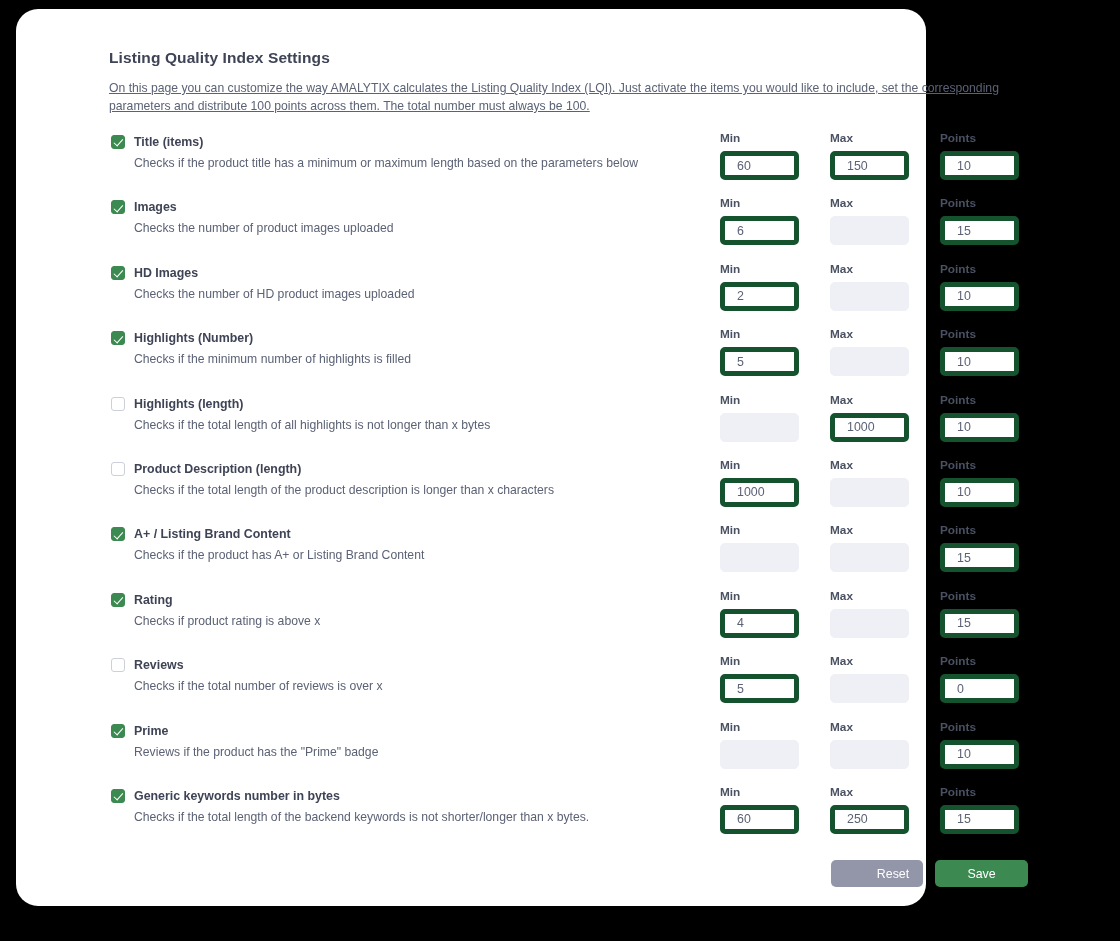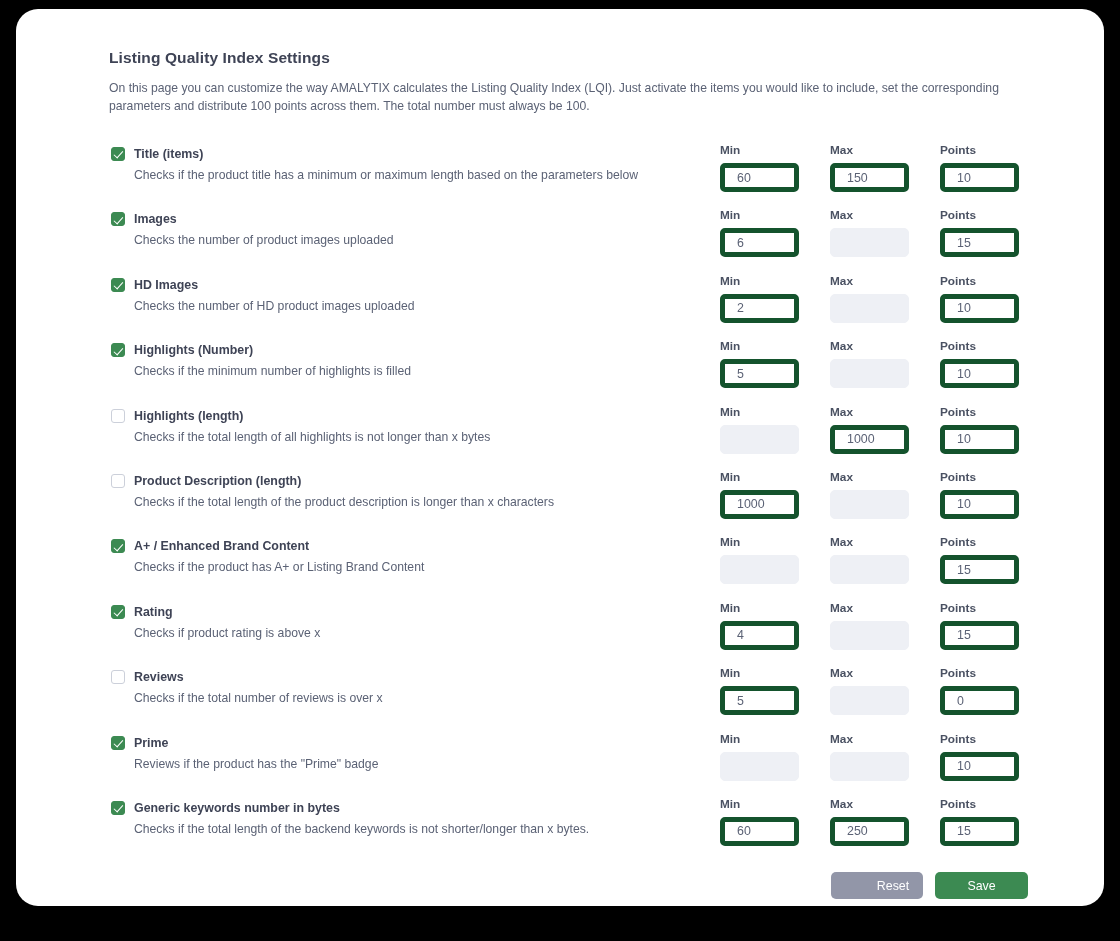--- a/index.html
+++ b/index.html
@@ -5,42 +5,43 @@
   * { box-sizing: border-box; margin: 0; padding: 0; }
   html, body {
     width: 1120px; height: 941px;
     background: #000000;
     font-family: "Liberation Sans", sans-serif;
     overflow: hidden;
   }
   #card {
     position: absolute;
     left: 16px; top: 9px;
-    width: 1088px; height: 897px;
+    width: 910px; height: 897px;
     background: #ffffff;
     border-radius: 22px;
   }
   #inner {
     position: absolute;
     left: 93px; top: 40px;
     width: 920px;
   }
   #page-title {
     font-size: 15.5px;
     font-weight: bold;
     color: #3e4355;
     letter-spacing: 0.1px;
     margin-bottom: 12px;
   }
   #page-desc {
     font-size: 12.2px;
     color: #5b6275;
     line-height: 18px;
     width: 892px;
-    margin-bottom: 28px;
+    margin-bottom: 16px;
+    text-decoration: underline;
   }
   .row {
     position: relative;
     height: 65.4px;
   }
   .row-left {
     position: absolute;
     left: 2px; top: 0;
     width: 600px;
   }
@@ -287,21 +288,21 @@
             <div class="fieldgroup">
               <div class="field-label">Points</div>
               <div class="field-input enabled">10</div>
             </div>
           </div>
         </div>
         <div class="row">
           <div class="row-left">
             <div class="cb-line">
               <span class="checkbox on"></span>
-              <span class="row-label">A+ / Enhanced Brand Content</span>
+              <span class="row-label">A+ / Listing Brand Content</span>
             </div>
             <div class="row-desc">Checks if the product has A+ or Listing Brand Content</div>
           </div>
           <div class="fields">
             <div class="fieldgroup">
               <div class="field-label">Min</div>
               <div class="field-input disabled"></div>
             </div>
             <div class="fieldgroup">
               <div class="field-label">Max</div>

